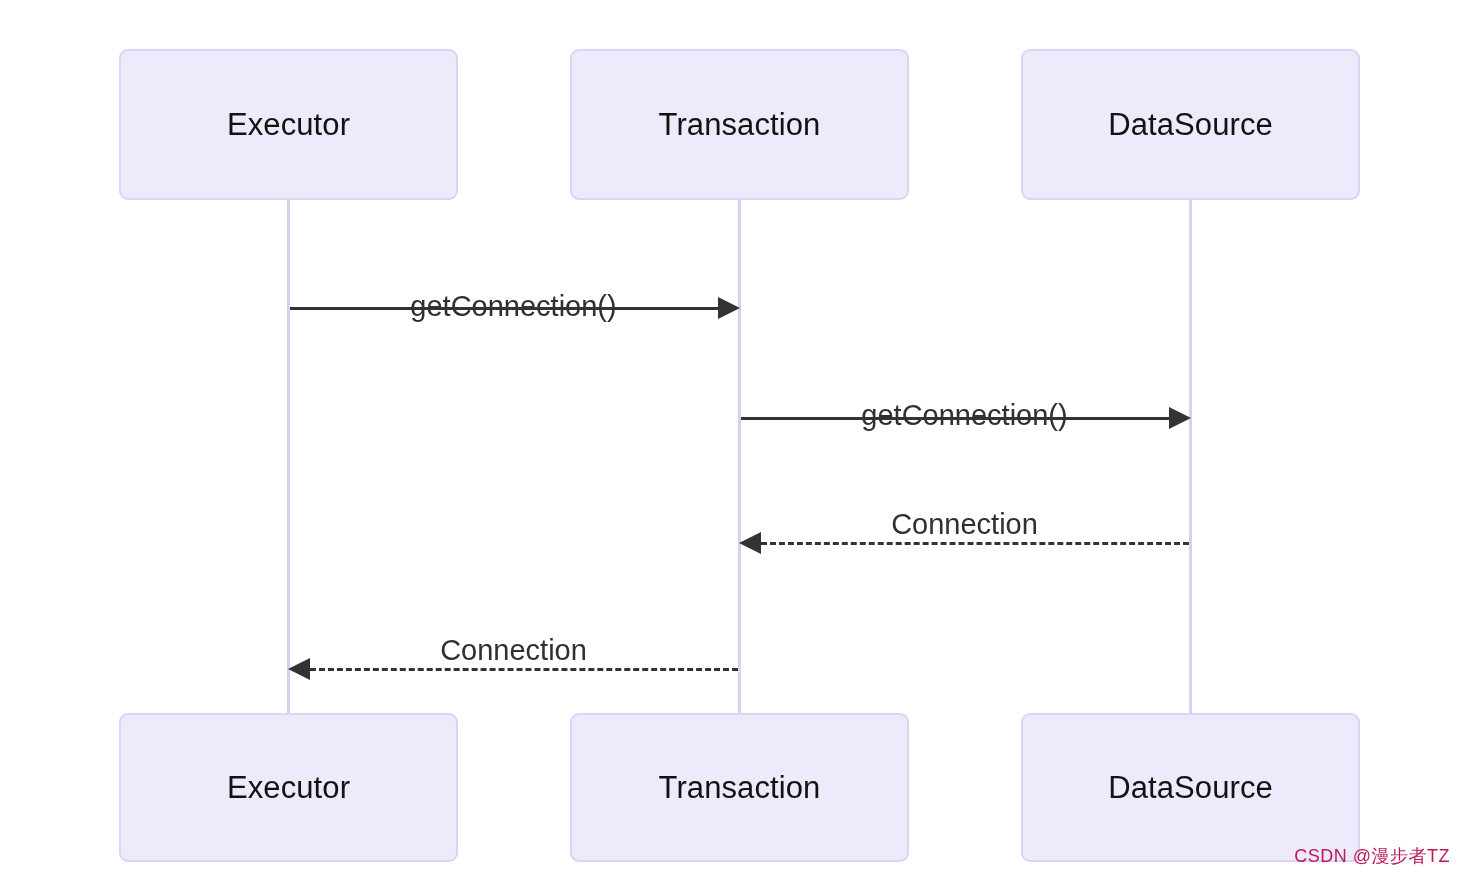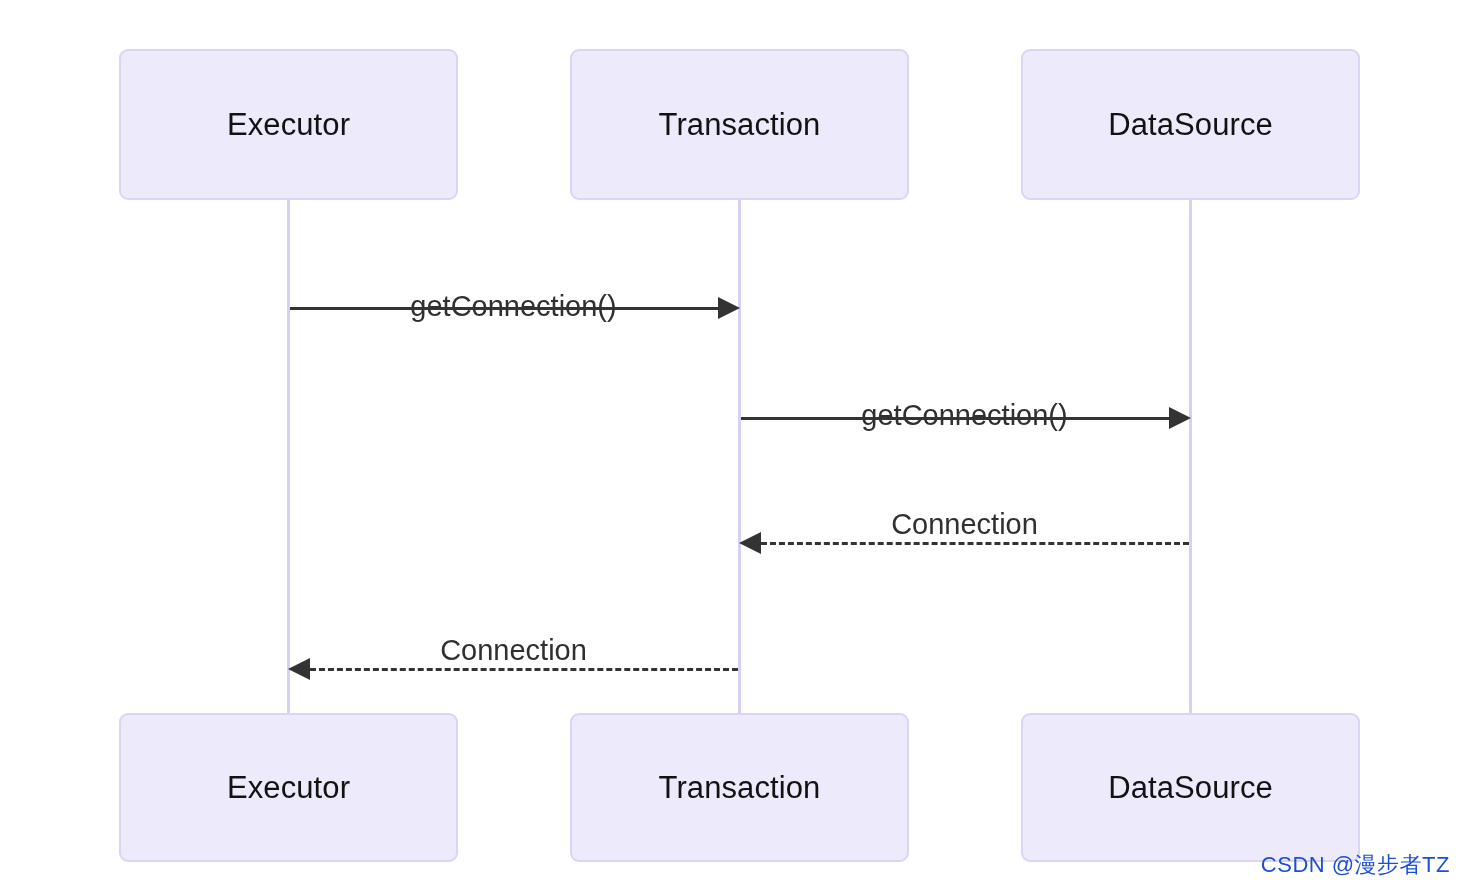--- a/index.html
+++ b/index.html
@@ -73,23 +73,23 @@
   }
   .arrowhead.left {
     border-top: 11px solid transparent;
     border-bottom: 11px solid transparent;
     border-right: 22px solid #333333;
   }
   
   #watermark {
     position: absolute;
     right: 12px;
-    bottom: 8px;
-    font-size: 22px;
-    color: #1d4ed8;
+    bottom: 20px;
+    font-size: 18px;
+    color: #be185d;
     white-space: nowrap;
     letter-spacing: 0.5px;
   }
 </style>
 </head>
 <body>
 
 <div id="canvas">
 
   <div class="lifeline" style="left:287px;  top:200px; height:513px;"></div>

